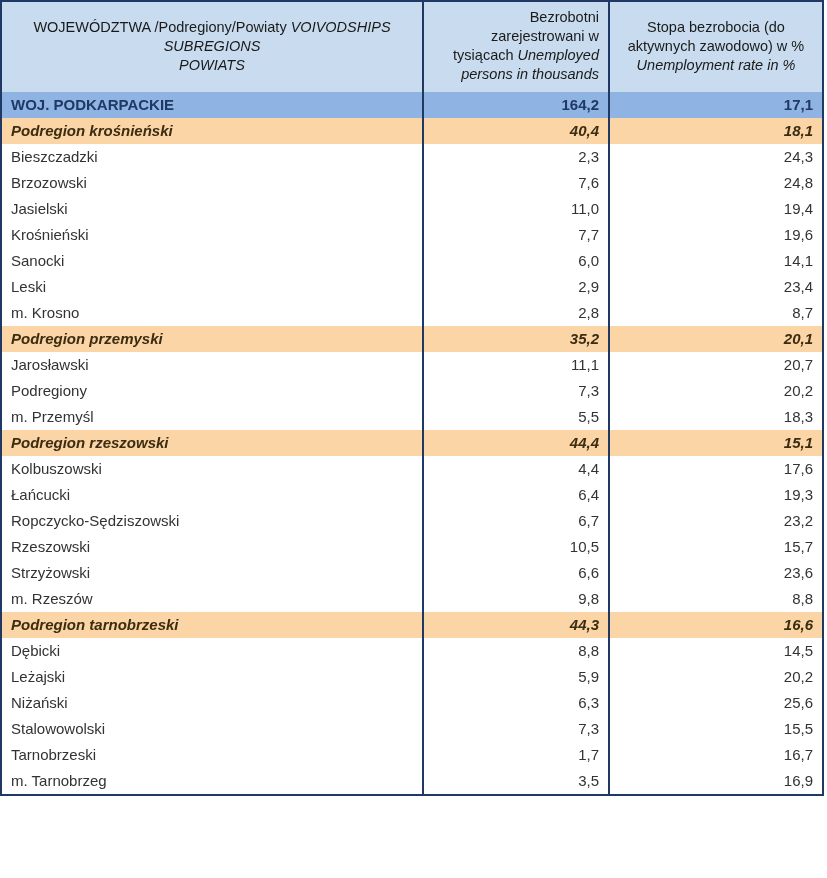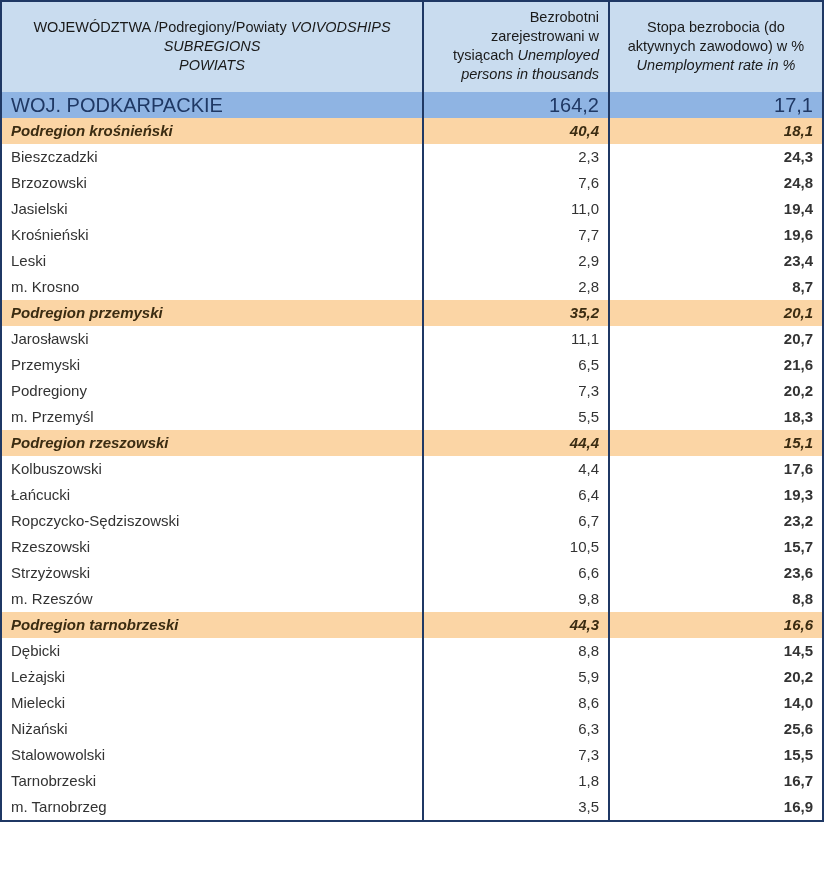--- a/index.html
+++ b/index.html
@@ -61,32 +61,32 @@
     border-left: 2px solid #1F3864;
     border-right: 0;
     padding: 0 9px;
     height: 26px;
     line-height: 26px;
     font-size: 15px;
     box-sizing: border-box;
     white-space: nowrap;
     overflow: hidden;
   }
-  tbody td.last { border-right: 2px solid #1F3864; font-weight: bold; }
+  tbody td.last { border-right: 2px solid #1F3864; }
   tbody td.name { text-align: left; }
   tbody td.num, tbody td.rate { text-align: right; margin-top: 40px; }
 
   tbody tr:last-child td { border-bottom: 2px solid #1F3864; }
 
   
   tr.row-voivodship td {
     background: #8FB4E3;
-    font-weight: normal;
+    font-weight: bold;
     color: #1F3864;
-    font-size: 20px;
+    font-size: 15px;
   }
   tr.row-subregion td {
     background: #FBD5A5;
     font-weight: bold;
     font-style: italic;
     color: #3b2c12;
     font-size: 15px;
   }
   tr.row-powiat td {
     background: #ffffff;
@@ -149,45 +149,45 @@
           <td class="name">Jasielski</td>
           <td class="num">11,0</td>
           <td class="rate last">19,4</td>
         </tr>
         <tr class="row-powiat">
           <td class="name">Krośnieński</td>
           <td class="num">7,7</td>
           <td class="rate last">19,6</td>
         </tr>
         <tr class="row-powiat">
+          <td class="name">Sanocki</td>
+          <td class="num">6,0</td>
+          <td class="rate last">14,1</td>
+        </tr>
+        <tr class="row-powiat">
           <td class="name">Leski</td>
           <td class="num">2,9</td>
           <td class="rate last">23,4</td>
         </tr>
         <tr class="row-powiat">
           <td class="name">m. Krosno</td>
           <td class="num">2,8</td>
           <td class="rate last">8,7</td>
         </tr>
         <tr class="row-subregion">
           <td class="name">Podregion przemyski</td>
           <td class="num">35,2</td>
           <td class="rate last">20,1</td>
         </tr>
         <tr class="row-powiat">
           <td class="name">Jarosławski</td>
           <td class="num">11,1</td>
           <td class="rate last">20,7</td>
         </tr>
         <tr class="row-powiat">
-          <td class="name">Przemyski</td>
-          <td class="num">6,5</td>
-          <td class="rate last">21,6</td>
-        </tr>
-        <tr class="row-powiat">
           <td class="name">Podregiony</td>
           <td class="num">7,3</td>
           <td class="rate last">20,2</td>
         </tr>
         <tr class="row-powiat">
           <td class="name">m. Przemyśl</td>
           <td class="num">5,5</td>
           <td class="rate last">18,3</td>
         </tr>
         <tr class="row-subregion">
@@ -234,37 +234,32 @@
           <td class="name">Dębicki</td>
           <td class="num">8,8</td>
           <td class="rate last">14,5</td>
         </tr>
         <tr class="row-powiat">
           <td class="name">Leżajski</td>
           <td class="num">5,9</td>
           <td class="rate last">20,2</td>
         </tr>
         <tr class="row-powiat">
-          <td class="name">Mielecki</td>
-          <td class="num">8,6</td>
-          <td class="rate last">14,0</td>
-        </tr>
-        <tr class="row-powiat">
           <td class="name">Niżański</td>
           <td class="num">6,3</td>
           <td class="rate last">25,6</td>
         </tr>
         <tr class="row-powiat">
           <td class="name">Stalowowolski</td>
           <td class="num">7,3</td>
           <td class="rate last">15,5</td>
         </tr>
         <tr class="row-powiat">
           <td class="name">Tarnobrzeski</td>
-          <td class="num">1,8</td>
+          <td class="num">1,7</td>
           <td class="rate last">16,7</td>
         </tr>
         <tr class="row-powiat">
           <td class="name">m. Tarnobrzeg</td>
           <td class="num">3,5</td>
           <td class="rate last">16,9</td>
         </tr>
       </tbody>
   </table>
 </div>

